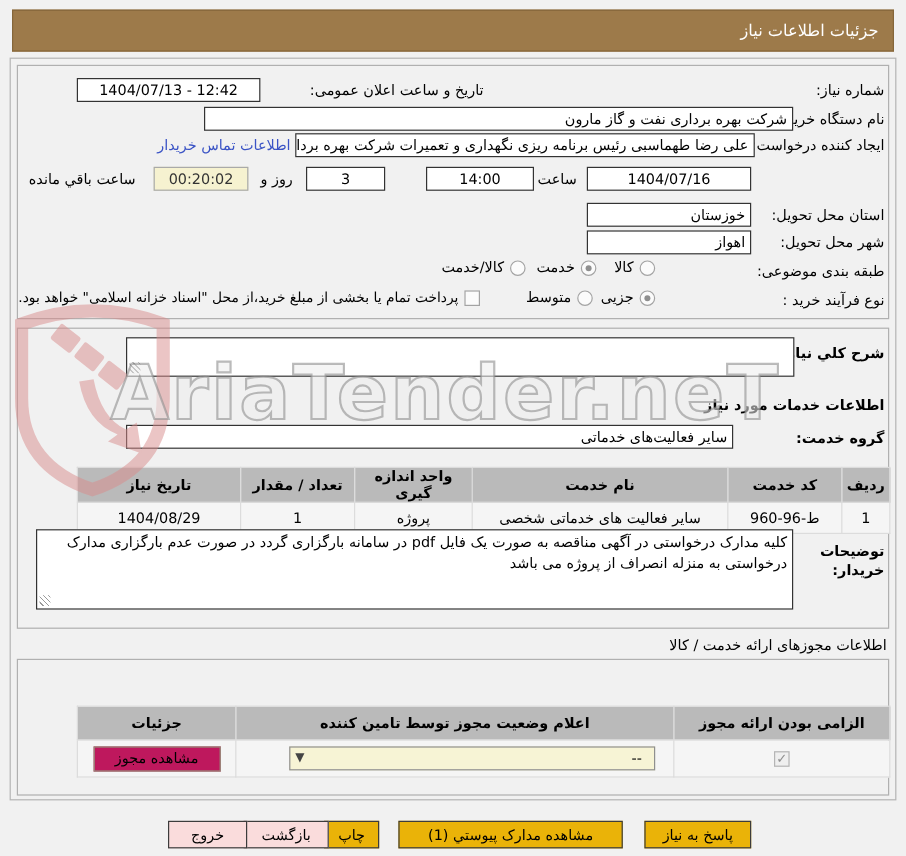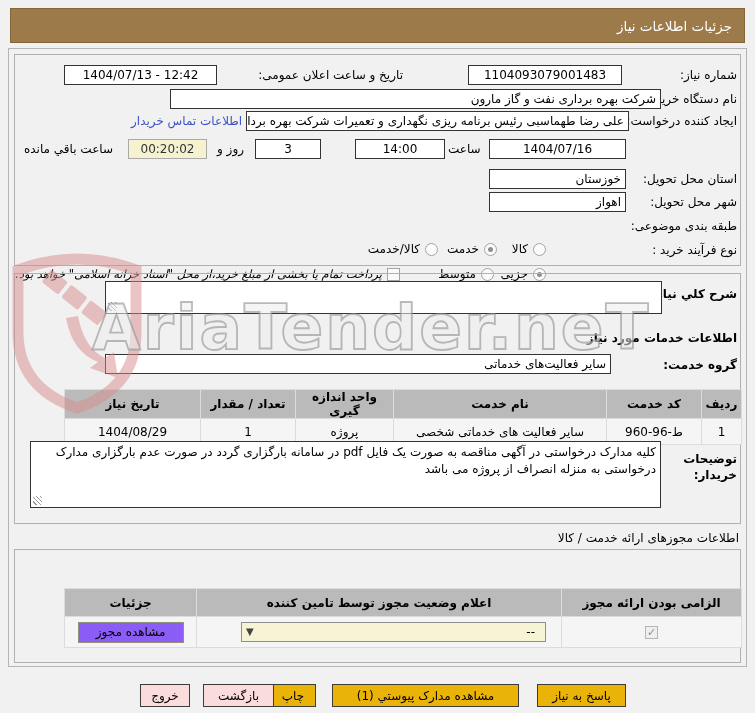--- a/index.html
+++ b/index.html
@@ -12,37 +12,37 @@
   .groupbox{position:absolute;border:1px solid #b0b0b0;box-sizing:border-box;}
   .lbl{position:absolute;white-space:nowrap;}
   .lbl.b{font-weight:bold;}
   .wraplbl{position:absolute;white-space:normal;text-align:right;}
   .inp{position:absolute;background:#fff;border:1px solid #333;box-sizing:border-box;height:20px;
        display:flex;align-items:center;overflow:hidden;white-space:nowrap;}
   .inp.center{justify-content:center;}
   .inp.rstart{justify-content:flex-start;padding-right:4px;}
   .cream{background:#f6f2d0;border:1px solid #a9a9a9;color:#333;}
   .link{position:absolute;color:#3a53c5;white-space:nowrap;cursor:pointer;}
-  .ctrl{position:absolute;display:flex;align-items:center;gap:5px;white-space:nowrap;margin-top:26px;}
+  .ctrl{position:absolute;display:flex;align-items:center;gap:5px;white-space:nowrap;}
   .radio{width:13px;height:13px;border-radius:50%;border:1px solid #a3a3a3;background:#fbfbfb;position:relative;flex:none;box-sizing:border-box;}
   .radio.on::after{content:"";position:absolute;inset:3px;border-radius:50%;background:#8f8f8f;}
   .chk{width:13px;height:13px;border:1px solid #a3a3a3;background:#fbfbfb;flex:none;box-sizing:border-box;}
   .tarea{position:absolute;background:#fff;border:1px solid #333;box-sizing:border-box;
          padding:2px 4px;text-align:right;line-height:1.45;overflow:hidden;}
   .rsz{position:absolute;left:2px;bottom:2px;width:9px;height:9px;
        background:repeating-linear-gradient(45deg,transparent 0 2px,#9a9a9a 2px 3px);}
   table.grid{position:absolute;border-collapse:collapse;table-layout:fixed;}
   table.grid th{background:#bababa;font-weight:bold;border:1px solid #dcdcdc;height:27px;padding:0 3px;font-size:12px;}
   table.grid td{background:#f5f5f5;border:1px solid #dcdcdc;text-align:center;padding:0 3px;}
   table.grid{border:1px solid #8f8f8f;}
   .btn{position:absolute;height:23px;border:1px solid #3c3c3c;box-sizing:border-box;
        display:flex;align-items:center;justify-content:center;font-size:12px;cursor:pointer;}
   .btn.green{background:#eab308;}
   .btn.pink{background:#fadcdc;}
-  .minibtn{background:#8b5cf6;border:1px solid #94917a;height:21px;width:106px;display:flex;
+  .minibtn{background:#be185d;border:1px solid #94917a;height:21px;width:106px;display:flex;
            align-items:center;justify-content:center;box-sizing:border-box;cursor:pointer;text-align:right;}
   .selbox{position:relative;background:#f7f4d5;border:1px solid #8f8f8f;height:20px;width:305px;
           box-sizing:border-box;display:flex;align-items:center;justify-content:flex-start;
           padding-right:10px;cursor:pointer;}
   .selbox .arrow{position:absolute;left:4px;top:3px;font-size:10px;color:#444;}
   .dchk{width:13px;height:13px;border:1px solid #b5b5b5;background:#efefef;margin:0 auto;
         display:flex;align-items:center;justify-content:center;color:#8f8f8f;font-size:11px;line-height:11px;box-sizing:border-box;}
   .wm{position:absolute;left:0;top:0;pointer-events:none;z-index:40;}
 </style>
 </head>
@@ -51,21 +51,20 @@
 
 <div class="titlebar">
   <span>جزئیات اطلاعات نیاز</span>
 </div>
 
 <div class="outerbox"></div>
 
 <div class="groupbox" style="left:14px;top:54px;width:727px;height:212px;"></div>
 
 <span class="lbl" style="right:18px;top:68px;">شماره نیاز:</span>
-<div class="inp center" style="left:468px;top:65px;width:154px;" dir="ltr">1104093079001483</div>
 <span class="lbl" style="right:352px;top:68px;">تاریخ و ساعت اعلان عمومی:</span>
 <div class="inp center" style="left:64px;top:65px;width:153px;" dir="ltr">1404/07/13 - 12:42</div>
 
 <span class="lbl" style="right:18px;top:92px;">نام دستگاه خریدار:</span>
 <div class="inp rstart" style="left:170px;top:89px;width:491px;">شرکت بهره برداری نفت و گاز مارون</div>
 
 <span class="lbl" style="right:18px;top:114px;">ایجاد کننده درخواست:</span>
 <div class="inp rstart" style="left:246px;top:111px;width:383px;">علی رضا طهماسبی رئیس برنامه ریزی نگهداری و تعمیرات شرکت بهره برداری نف</div>
 <span class="link" style="left:131px;top:114px;">اطلاعات تماس خریدار</span>
 
@@ -100,21 +99,21 @@
 <div class="ctrl" style="right:209px;top:241px;">
   <span class="radio on"></span>
   <span>جزیی</span>
 </div>
 <div class="ctrl" style="right:261px;top:241px;">
   <span class="radio"></span>
   <span>متوسط</span>
 </div>
 <div class="ctrl" style="right:355px;top:241px;">
   <span class="chk"></span>
-  <span style="font-size:11.5px;font-style:italic;">پرداخت تمام یا بخشی از مبلغ خرید،از محل "اسناد خزانه اسلامی" خواهد بود.</span>
+  <span style="font-size:11.5px;">پرداخت تمام یا بخشی از مبلغ خرید،از محل "اسناد خزانه اسلامی" خواهد بود.</span>
 </div>
 
 <div class="groupbox" style="left:14px;top:273px;width:727px;height:251px;"></div>
 
 <span class="lbl b" style="right:18px;top:287px;">شرح کلي نیاز:</span>
 <div class="tarea" style="left:105px;top:281px;width:557px;height:33px;">
   <span class="rsz"></span>
 </div>
 
 <span class="lbl b" style="right:18px;top:331px;">اطلاعات خدمات مورد نیاز</span>
@@ -187,21 +186,21 @@
       <div class="minibtn" style="margin:0 auto;">مشاهده مجوز</div>
     </td>
   </tr>
 </tbody>
     </table>
 
 <div class="btn green" style="left:537px;top:684px;width:89px;">پاسخ به نیاز</div>
 <div class="btn green" style="left:332px;top:684px;width:187px;text-align:right;">مشاهده مدارک پیوستي (1)</div>
 <div class="btn green" style="left:270px;top:684px;width:46px;">چاپ</div>
 <div class="btn pink" style="left:203px;top:684px;width:71px;">بازگشت</div>
-<div class="btn pink" style="left:140px;top:684px;width:50px;">خروج</div>
+<div class="btn pink" style="left:140px;top:684px;width:66px;">خروج</div>
 
 <svg class="wm" width="755" height="713" viewBox="0 0 755 713">
   <g opacity="0.5">
     <path d="M18 270 Q77 248 136 270 L136 332 Q136 388 77 408 Q18 388 18 332 Z" fill="none" stroke="#d98c8c" stroke-width="11"></path>
     <g fill="#d98c8c" transform="rotate(38 72 298)">
       <rect x="38" y="288" width="21" height="16" rx="2"></rect>
       <rect x="63" y="288" width="21" height="16" rx="2"></rect>
       <rect x="88" y="288" width="21" height="16" rx="2"></rect>
     </g>
     <path d="M66 318 Q72 352 98 362 L90 368 L118 378 L114 352 L105 358 Q84 348 78 316 Z" fill="#d98c8c"></path>

